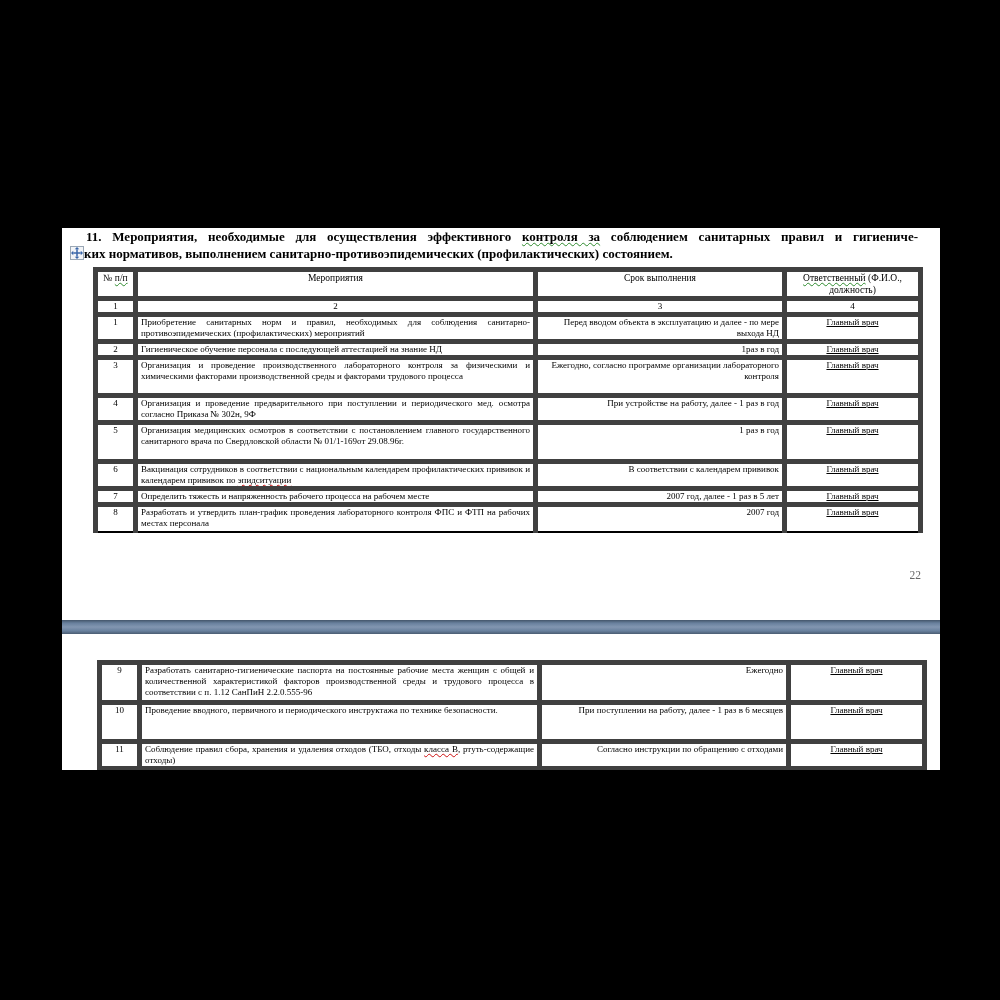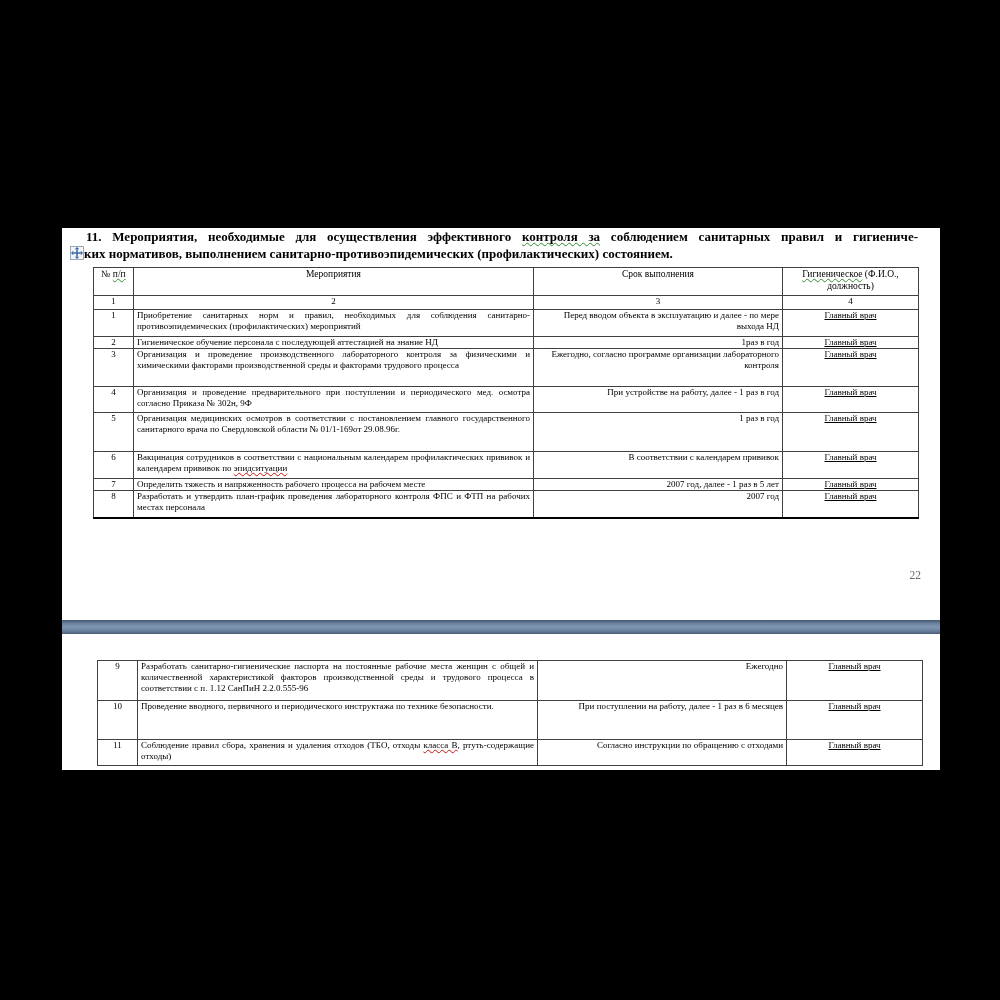--- a/index.html
+++ b/index.html
@@ -31,21 +31,21 @@
   }
   .handle-box svg { display:block; width:12px; height:12px; margin:0 auto; }
 
   table.doc-table {
     position:absolute; border-collapse:collapse; table-layout:fixed;
     width:825px; font-size:9px; line-height:11px;
   }
   .tbl1 { left:31px; top:39px; }
   .tbl2 { left:35px; top:26px; }
   table.doc-table td, table.doc-table th {
-    border:1px solid #404040; vertical-align:top; padding:0 3px;
+    border:5px solid #404040; vertical-align:top; padding:0 3px;
     font-weight:normal; overflow:hidden;
   }
   table.doc-table tr.last-row td { border-bottom:2px solid #000; }
   th.col-head { font-weight:bold; text-align:center; font-size:9.5px; line-height:12px; padding-top:1px; }
   td.numbering { font-weight:bold; text-align:center; }
   td.row-num { text-align:center; }
   td.activity { text-align:justify; }
   td.deadline { text-align:right; }
   td.responsible { text-align:center;text-decoration:underline; }
 
@@ -81,21 +81,21 @@
         <col style="width:40px">
         <col style="width:400px">
         <col style="width:249px">
         <col style="width:136px">
       </colgroup>
     <tbody>
         <tr style="height:28px">
       <th class="col-head"><span>№ </span><span class="wavy-green">п/п</span></th>
       <th class="col-head">Мероприятия</th>
       <th class="col-head">Срок выполнения</th>
-      <th class="col-head"><span class="wavy-green">Гигиеническое</span><span>  (Ф.И.О., должность)</span></th>
+      <th class="col-head"><span class="wavy-green">Ответственный</span><span>  (Ф.И.О., должность)</span></th>
     </tr>
     <tr style="height:14px">
       <td class="numbering">1</td>
       <td class="numbering">2</td>
       <td class="numbering">3</td>
       <td class="numbering">4</td>
     </tr>
     <tr style="height:27px">
       <td class="row-num">1</td>
       <td class="activity"><span>Приобретение  санитарных  норм  и  правил,  необходимых  для  соблюдения  санитарно-противоэпидемических  (профилактических)  мероприятий</span></td>

